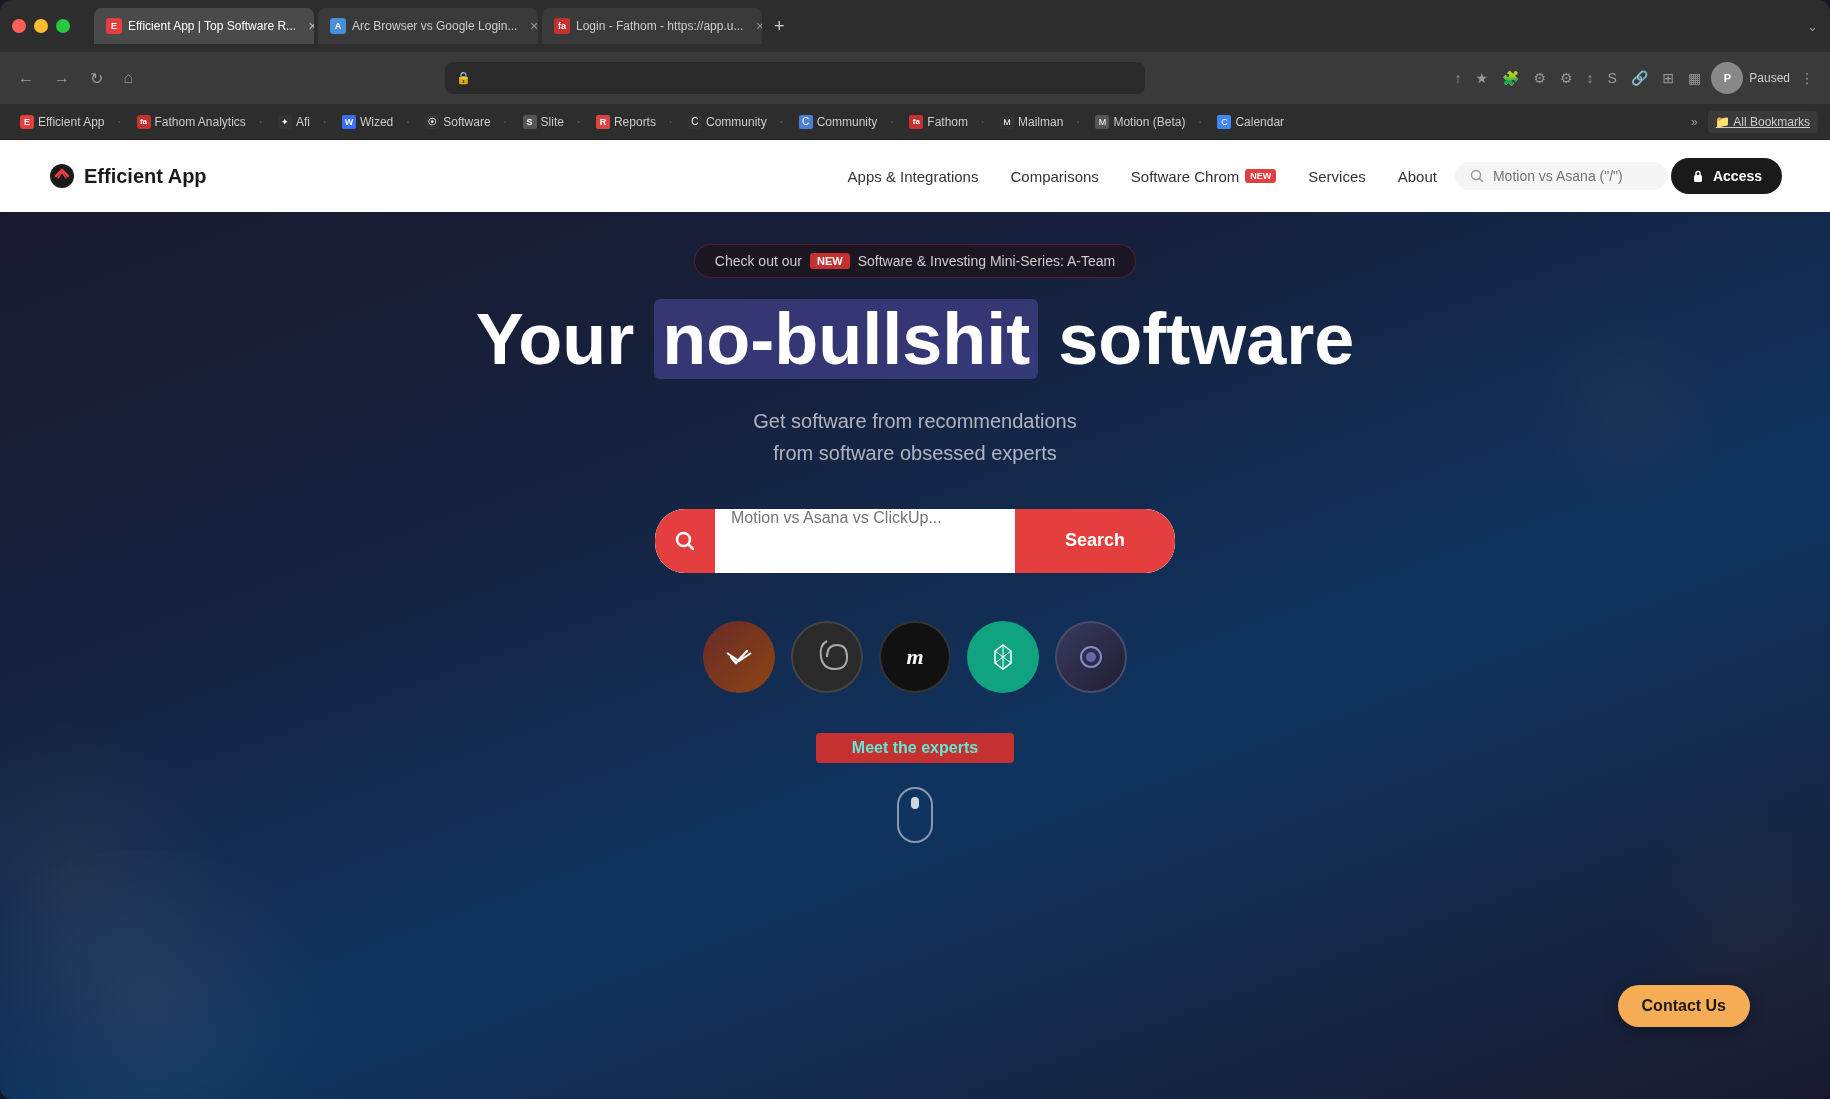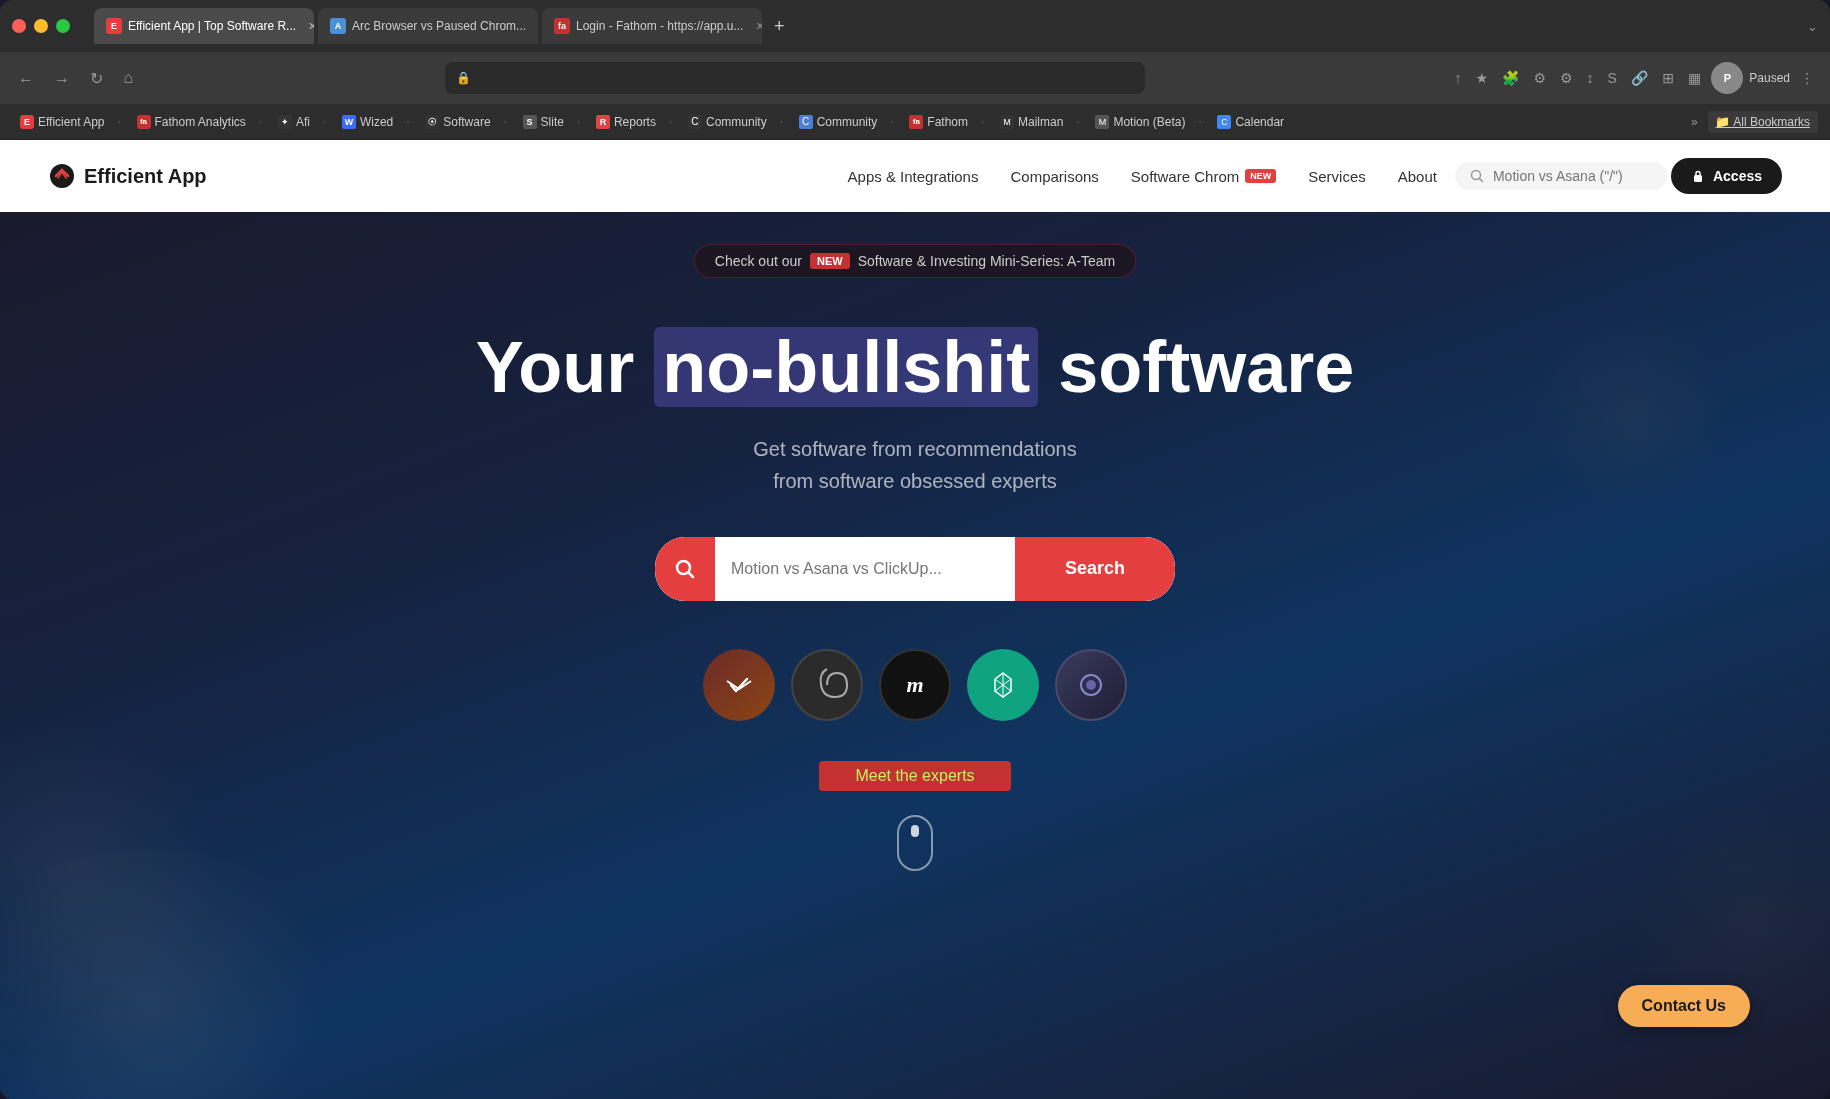--- a/index.html
+++ b/index.html
@@ -58,42 +58,42 @@
     .hero { flex: 1; background: linear-gradient(160deg, #1a1a2e 0%, #16213e 30%, #0f3460 60%, #1a1a2e 100%); display: flex; flex-direction: column; align-items: center; padding: 32px 48px 0; position: relative; overflow: hidden; }
 
     
     .blob { position: absolute; border-radius: 50%; opacity: 0.15; pointer-events: none; }
     .blob-1 { width: 300px; height: 300px; background: radial-gradient(circle, #666 0%, transparent 70%); left: -80px; bottom: 80px; }
     .blob-2 { width: 400px; height: 300px; background: radial-gradient(circle, #888 0%, transparent 70%); left: -50px; bottom: -50px; }
     .blob-3 { width: 200px; height: 200px; background: radial-gradient(circle, #555 0%, transparent 70%); right: 100px; top: 100px; }
     .blob-4 { width: 250px; height: 250px; background: radial-gradient(circle, #444 0%, transparent 70%); right: -50px; bottom: 50px; }
 
     
-    .announcement { background: rgba(30, 20, 30, 0.8); border: 1px solid rgba(200, 50, 80, 0.3); border-radius: 20px; padding: 8px 20px; font-size: 14px; color: #ccc; margin-bottom: 48px; display: flex; align-items: center; gap: 8px; }
+    .announcement { background: rgba(30, 20, 30, 0.8); border: 1px solid rgba(200, 50, 80, 0.3); border-radius: 20px; padding: 8px 20px; font-size: 14px; color: #ccc; margin-bottom: 20px; display: flex; align-items: center; gap: 8px; }
     .announcement-new { background: #c53030; color: #fff; font-size: 11px; font-weight: 700; padding: 2px 7px; border-radius: 3px; }
 
     
     .hero-title { font-size: 72px; font-weight: 800; color: #fff; text-align: center; line-height: 1.15; margin-bottom: 24px; }
     .highlight { background: rgba(100, 90, 200, 0.4); padding: 0 8px; border-radius: 6px; }
 
     
     .hero-subtitle { font-size: 20px; color: rgba(255,255,255,0.65); text-align: center; line-height: 1.6; margin-bottom: 40px; }
 
     
-    .search-box { display: flex; align-items: center; background: #fff; border-radius: 30px; overflow: hidden; width: 520px; height: 64px; flex-shrink: 0; margin-bottom: 48px; }
+    .search-box { display: flex; align-items: flex-start; background: #fff; border-radius: 30px; overflow: hidden; width: 520px; height: 64px; flex-shrink: 0; margin-bottom: 48px; }
     .search-icon-btn { width: 60px; height: 64px; background: #e53e3e; display: flex; align-items: center; justify-content: center; border-radius: 30px 0 0 30px; cursor: pointer; flex-shrink: 0; }
     .search-input-hero { flex: 1; border: none; outline: none; font-size: 16px; color: #999; padding: 0 16px; background: transparent; }
     .search-btn { background: #e53e3e; color: #fff; padding: 0 50px; height: 64px; border: none; border-radius: 0 30px 30px 0; font-size: 18px; font-weight: 600; cursor: pointer; white-space: nowrap; }
 
     
     .app-icons { display: flex; gap: 16px; margin-bottom: 40px; }
     .app-icon-circle { width: 72px; height: 72px; border-radius: 50%; overflow: hidden; display: flex; align-items: center; justify-content: center; font-size: 28px; }
 
     
-    .meet-experts { background: #c53030; color: #bef264; padding: 6px 36px; border-radius: 4px; font-size: 16px; font-weight: 400; margin-bottom: 24px; cursor: pointer; }
+    .meet-experts { background: #c53030; color: #5eead4; padding: 6px 36px; border-radius: 4px; font-size: 16px; font-weight: 700; margin-bottom: 24px; cursor: pointer; }
 
     
     .scroll-indicator { width: 36px; height: 56px; border: 2px solid rgba(255,255,255,0.5); border-radius: 18px; display: flex; align-items: flex-start; justify-content: center; padding-top: 8px; }
     .scroll-dot { width: 8px; height: 12px; background: #fff; border-radius: 4px; opacity: 0.8; }
 
     
     .contact-us { position: fixed; bottom: 72px; right: 80px; background: #f6ad55; color: #1a1a1a; padding: 12px 24px; border-radius: 24px; font-size: 16px; font-weight: 600; cursor: pointer; box-shadow: 0 4px 16px rgba(0,0,0,0.3); }
 
     
     .icon-mailtrack { background: linear-gradient(135deg, #7B3F00 0%, #a0522d 100%); }
@@ -117,21 +117,21 @@
       <div class="traffic-light tl-green"></div>
     </div>
     <div class="tabs-area">
       <div class="tab active">
         <div class="tab-favicon" style="background:#e53e3e;border-radius:3px;color:#fff;font-weight:700;font-size:9px;">E</div>
         <span>Efficient App | Top Software R...</span>
         <span class="tab-close">✕</span>
       </div>
       <div class="tab">
         <div class="tab-favicon" style="background:#4a90d9;border-radius:3px;color:#fff;font-weight:700;font-size:9px;">A</div>
-        <span>Arc Browser vs Paused Chrom...</span>
+        <span>Arc Browser vs Google Login...</span>
         <span class="tab-close">✕</span>
       </div>
       <div class="tab">
         <div class="tab-favicon" style="background:#c53030;border-radius:3px;color:#fff;font-weight:700;font-size:9px;">fa</div>
         <span>Login - Fathom - https://app.u...</span>
         <span class="tab-close">✕</span>
       </div>
       <button class="tab-add">+</button>
     </div>
     <div style="display:flex;align-items:center;gap:6px;color:#999;font-size:13px;margin-left:auto;">

